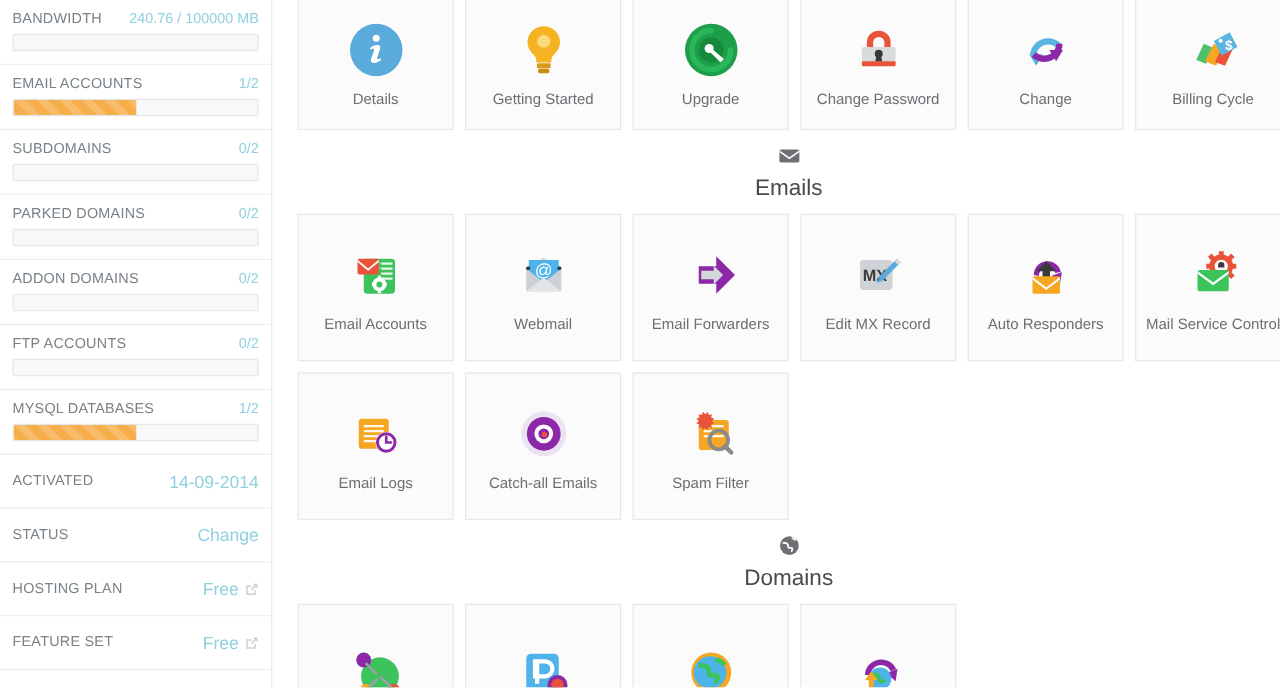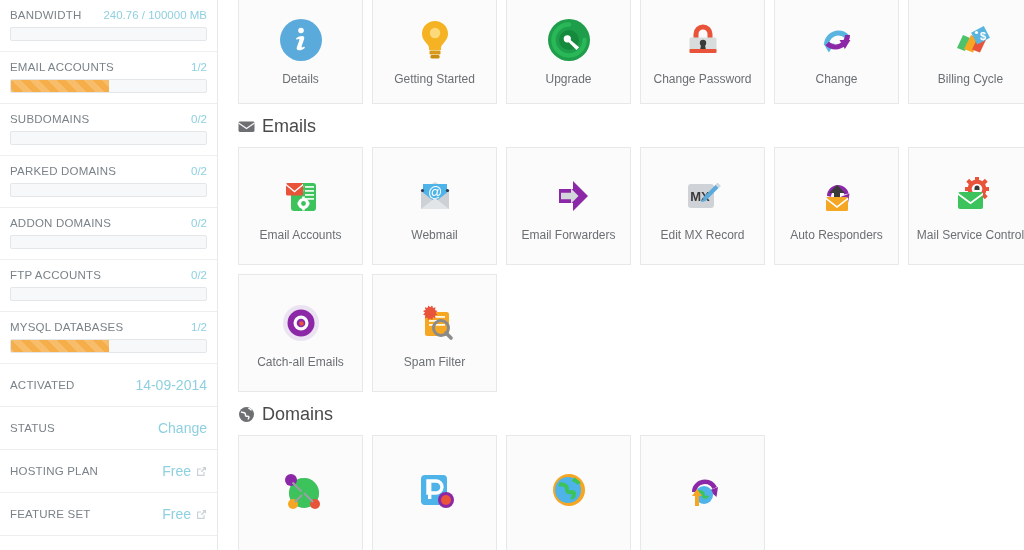--- a/index.html
+++ b/index.html
@@ -93,20 +93,21 @@
     background: #ffffff;
   }
   .section-title {
     display: flex;
     align-items: center;
     gap: 7px;
     font-size: 18px;
     color: #4a4a4a;
     font-weight: normal;
     padding: 12px 0 10px 0;
+    flex-direction: column;
   }
   .section-title .sec-icon { width: 17px; height: 17px; display: inline-block; }
   .section-title .sec-icon svg { display: block; }
 
   .grid { display: flex; flex-wrap: wrap; gap: 9px; width: 810px; }
   .card {
     width: 125px;
     height: 118px;
     background: #fbfbfb;
     border: 1px solid #e7e8ea;
@@ -418,20 +419,37 @@
                 <path d="M25.5 16v-2a2.5 2.5 0 0 1 5 0v2z" fill="#3a3a3a"></path>
                 <rect x="9" y="18" width="25" height="17" rx="2" fill="#3cc35b"></rect>
                 <path d="M9 18.8l12.5 9.2L34 18.8v2.2l-12.5 9.2L9 21z" fill="#fff"></path>
               </svg>
             </span>
             <span class="cap">Mail Service Control</span>
           </div>
           <div class="card">
             <span class="ico">
               <svg width="44" height="44" viewBox="0 0 44 44">
+                <rect x="8" y="10" width="24" height="24" rx="2.5" fill="#f5a623"></rect>
+                <g fill="#fff8e6">
+                  <rect x="12" y="15" width="16" height="1.8"></rect>
+                  <rect x="12" y="19" width="16" height="1.8"></rect>
+                  <rect x="12" y="23" width="16" height="1.8"></rect>
+                  <rect x="12" y="27" width="16" height="1.8"></rect>
+                </g>
+                <circle cx="30" cy="29" r="8.5" fill="#fbfbfb"></circle>
+                <circle cx="30" cy="29" r="7" fill="none" stroke="#8c28a8" stroke-width="2.4"></circle>
+                <path d="M30 24.5V29h3.8" fill="none" stroke="#8c28a8" stroke-width="2.1" stroke-linecap="round"></path>
+              </svg>
+            </span>
+            <span class="cap">Email Logs</span>
+          </div>
+          <div class="card">
+            <span class="ico">
+              <svg width="44" height="44" viewBox="0 0 44 44">
                 <circle cx="22" cy="22" r="18" fill="#ece3f2"></circle>
                 <circle cx="22" cy="22" r="13.5" fill="#8c28a8"></circle>
                 <circle cx="22" cy="22" r="7.5" fill="#fbfbfb"></circle>
                 <circle cx="22" cy="22" r="4.3" fill="#8c28a8"></circle>
                 <circle cx="22.5" cy="22.5" r="2.2" fill="#e8533a"></circle>
               </svg>
             </span>
             <span class="cap">Catch-all Emails</span>
           </div>
           <div class="card">

